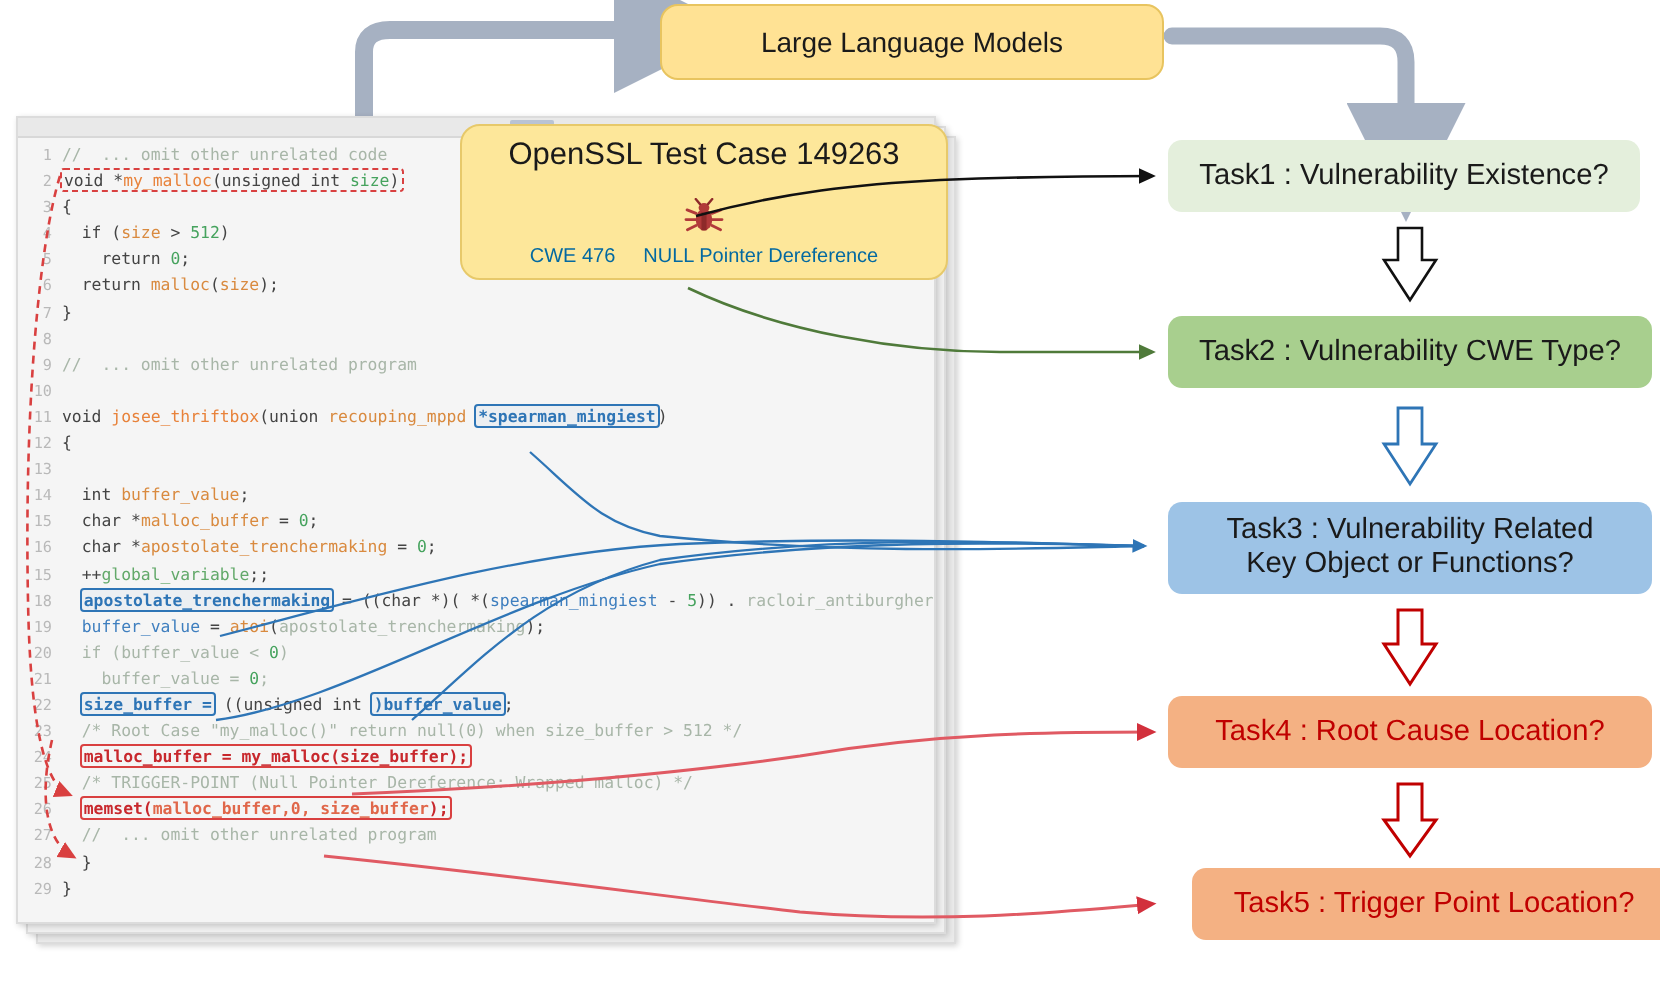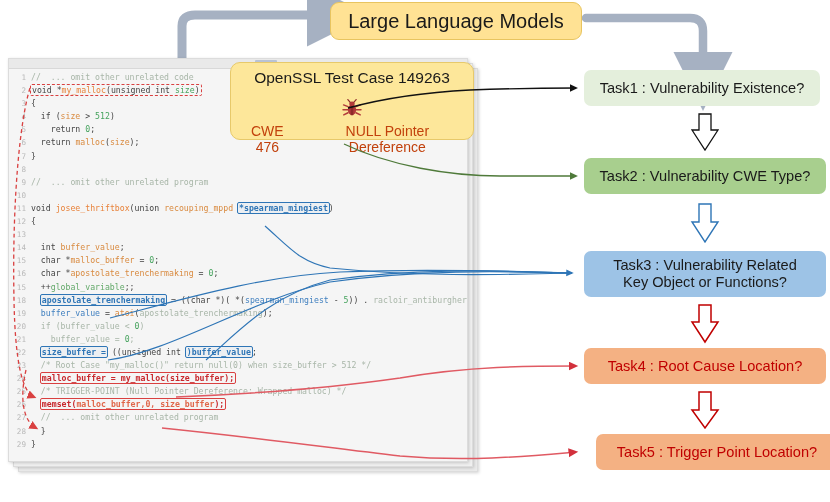--- a/index.html
+++ b/index.html
@@ -45,27 +45,27 @@
   .hl-red{outline:1.4px solid #d94040;padding:0 1px;border-radius:1px;}
   .hl-reddash{outline:1.4px dashed #d94040;padding:0 1px;border-radius:1px;}
   .redtxt{color:#c8282d;font-weight:bold;}
   .redtxt2{color:#e0674a;font-weight:bold;}
 
   
   .box{position:absolute;box-sizing:border-box;display:flex;align-items:center;
        justify-content:center;text-align:center;border-radius:7px;z-index:5;}
 
   .llm{left:330px;top:2px;width:252px;height:38px;background:#ffe294;border:1.2px solid #e8c45f;
-       font-size:20px;color:#1a1a1a;border-radius:9px;}
+       font-size:14px;color:#1a1a1a;border-radius:9px;}
 
   .testcase{left:230px;top:62px;width:244px;height:78px;background:#fde79a;
             border:1.2px solid #e7c96a;border-radius:10px;flex-direction:column;
             justify-content:space-between;padding:6px 8px 7px 8px;z-index:5;gap:36px;}
   .tc-title{font-size:15.5px;color:#1a1a1a;}
-  .tc-cwe{font-size:14px;color:#c2410c;display:flex;gap:14px;}
+  .tc-cwe{font-size:10px;color:#0369a1;display:flex;gap:14px;}
   .bug{position:absolute;left:50%;top:36px;transform:translateX(-50%);width:22px;height:18px;}
 
   .task{font-size:14.6px;border-radius:7px;}
   .t1{left:584px;top:70px;width:236px;height:36px;background:#e4efdc;color:#1a1a1a;}
   .t2{left:584px;top:158px;width:242px;height:36px;background:#a8cf8e;color:#1a1a1a;}
   .t3{left:584px;top:251px;width:242px;height:46px;background:#9dc3e6;color:#1a1a1a;
       line-height:1.18;}
   .t4{left:584px;top:348px;width:242px;height:36px;background:#f4b183;color:#c00000;}
   .t5{left:596px;top:434px;width:242px;height:36px;background:#f4b183;color:#c00000;}
 

